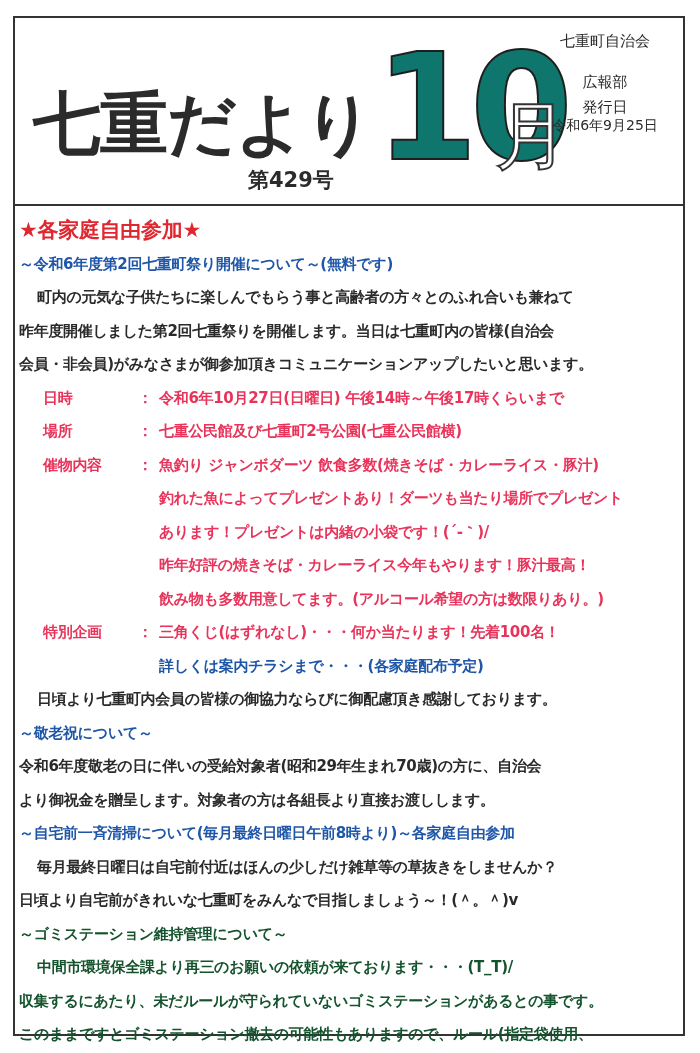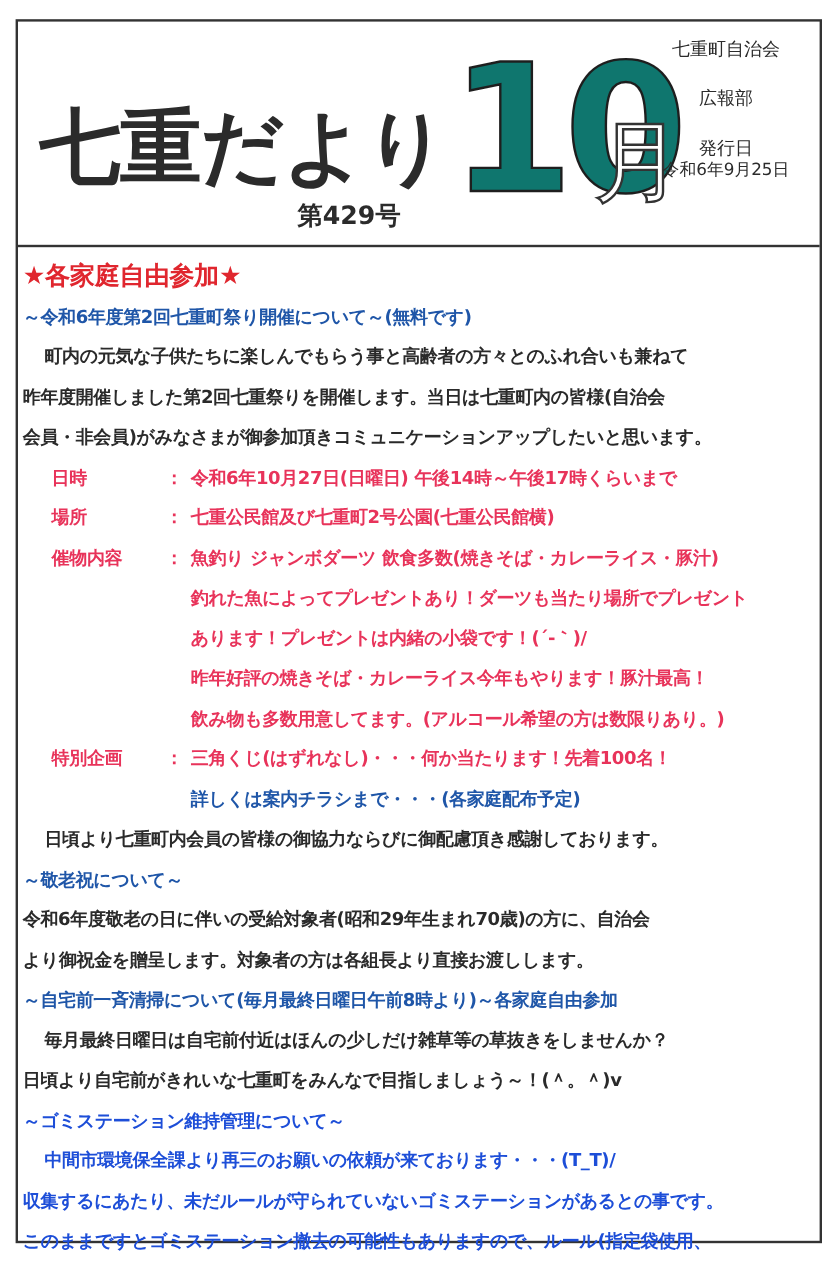--- a/index.html
+++ b/index.html
@@ -77,21 +77,21 @@
       position: absolute;
       right: 8px;
       top: 14px;
       width: 140px;
       text-align: center;
       font-size: 15px;
       color: #2b2b2b;
     }
     .publisher .line { display: block; }
     .publisher .org { margin-bottom: 22px; }
-    .publisher .dept { margin-bottom: 22px; }
+    .publisher .dept { margin-bottom: 6px; }
     .publisher .issued { }
     .publisher .date { font-size: 14px; }
 
     .content {
       position: absolute;
       left: 0;
       top: 188px;
       width: 100%;
       padding: 8px 6px 0 4px;
       box-sizing: border-box;
@@ -103,21 +103,21 @@
       white-space: nowrap;
       font-size: 15px;
       letter-spacing: -0.3px;
     }
     .red-title {
       color: #e0262e;
       font-size: 21px;
     }
     .blue { color: #1f56a8; }
     .pink { color: #e8335a; }
-    .red { color: #1d4ed8; }
+    .red { color: #14532d; }
     .dark { color: #2a2a2a; }
     .indent1 { padding-left: 18px; }
     .event-row {
       display: flex;
       padding-left: 24px;
     }
     .event-label {
       width: 88px;
       display: inline-block;
     }

